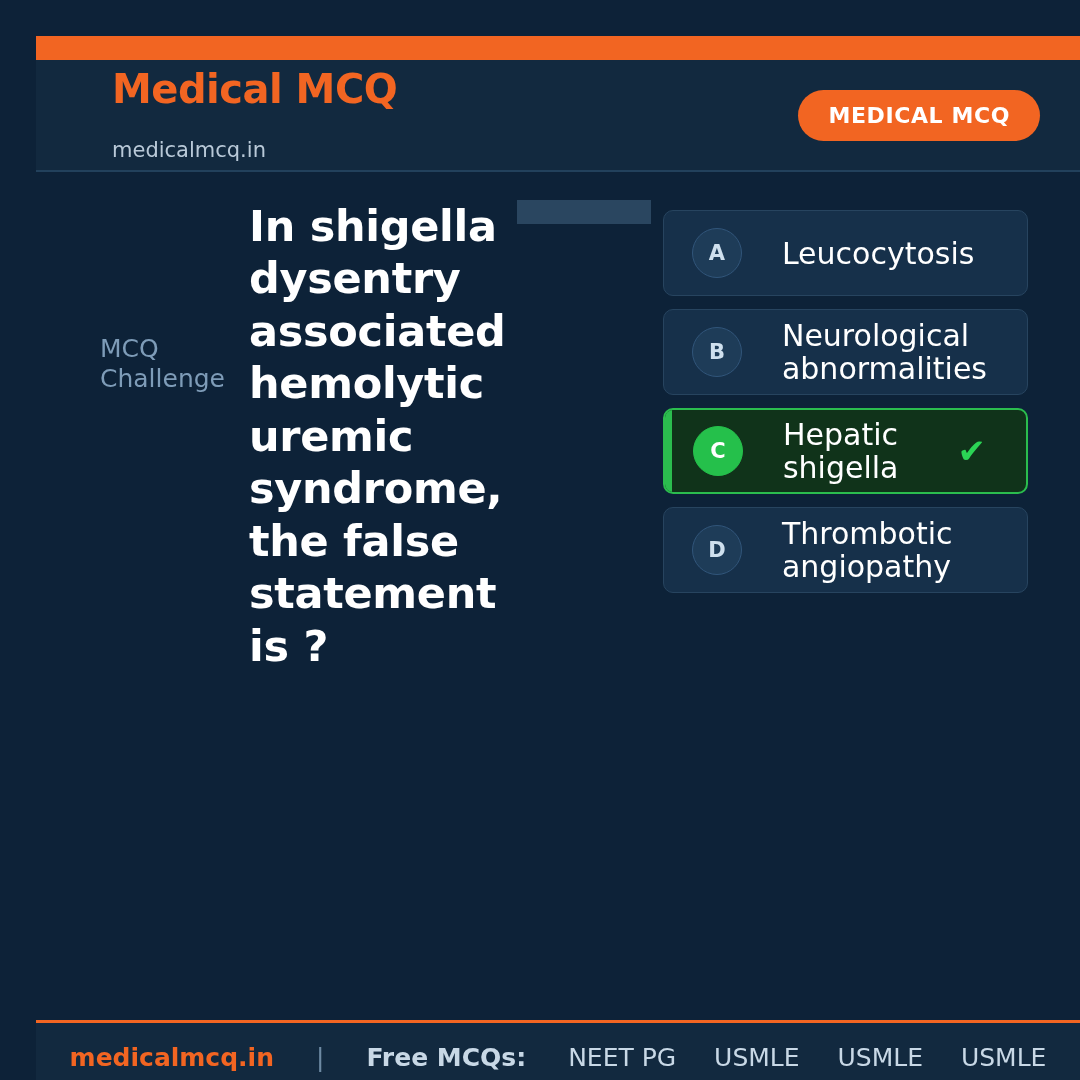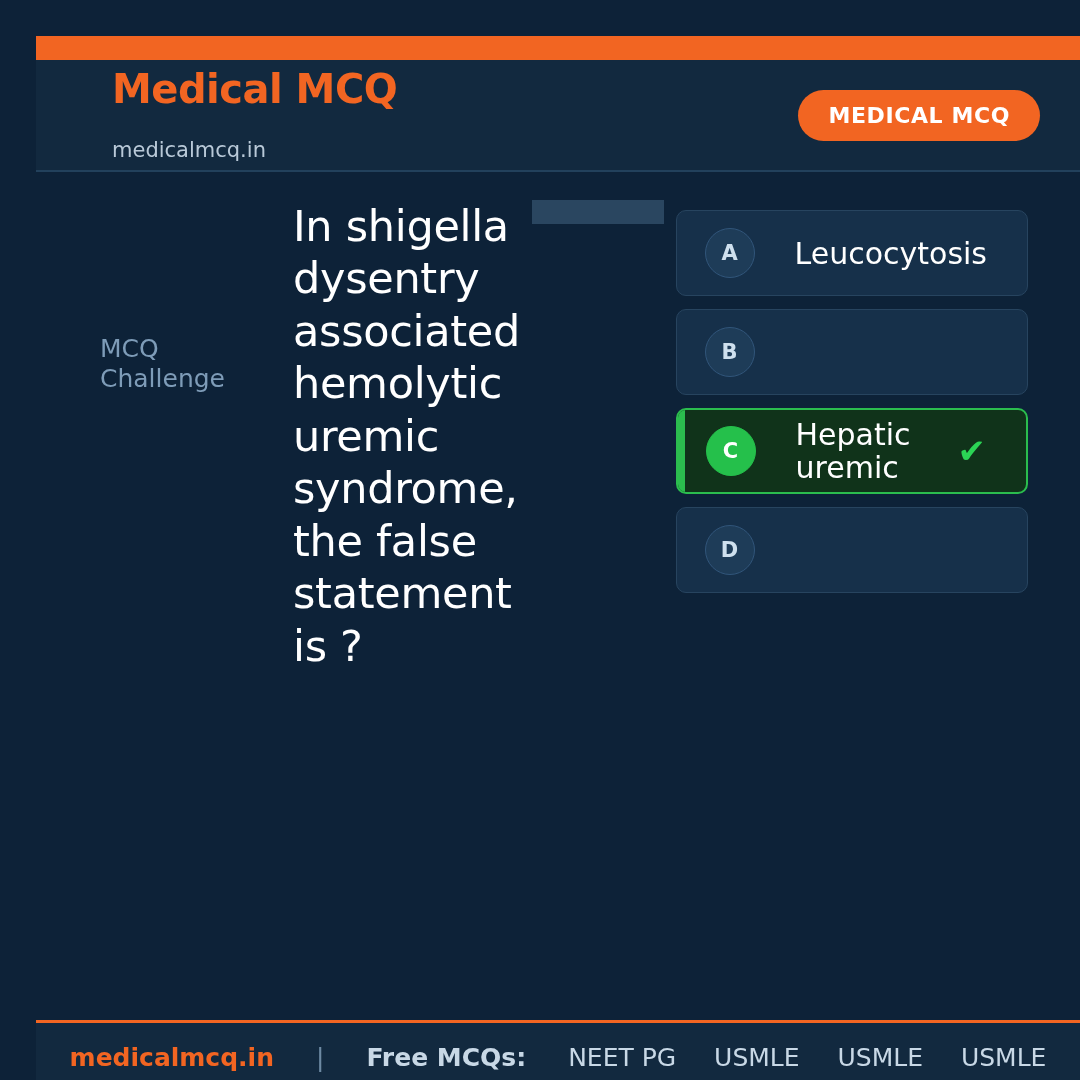--- a/index.html
+++ b/index.html
@@ -68,26 +68,25 @@
   }
   .kicker {
     margin-top: 150px;
     font-size: 25px;
     color: #7e9cb8;
     line-height: 1.2;
   }
   .question {
     margin-top: 16px;
     font-size: 43px;
-    font-weight: normal;
+    font-weight: bold;
     color: #ffffff;
     line-height: 1.22;
     letter-spacing: -0.3px;
     max-width: 960px;
-    margin-left: 44px;
   }
   .divider {
     margin-top: 28px;
     height: 1px;
     background: #2a4considered;
     background: #2a4660;
     width: 100%;
   }
   .options {
     margin-top: 26px;
@@ -201,30 +200,32 @@
 
     <div class="options">
 
       <div class="option">
         <div class="badge">A</div>
         <div class="otext">Leucocytosis</div>
       </div>
 
       <div class="option">
         <div class="badge">B</div>
+        <div class="otext">Neurological abnormalities</div>
       </div>
 
       <div class="option correct">
         <div class="badge">C</div>
-        <div class="otext">Hepatic uremic</div>
+        <div class="otext">Hepatic shigella</div>
         <div class="tick">✔</div>
       </div>
 
       <div class="option">
         <div class="badge">D</div>
+        <div class="otext">Thrombotic angiopathy</div>
       </div>
 
     </div>
   </div>
 
   <div class="footer">
     <div class="footer-site">medicalmcq.in</div>
     <div class="footer-sep">|</div>
     <div class="footer-text">Free MCQs:</div>
     <div class="footer-exams">

